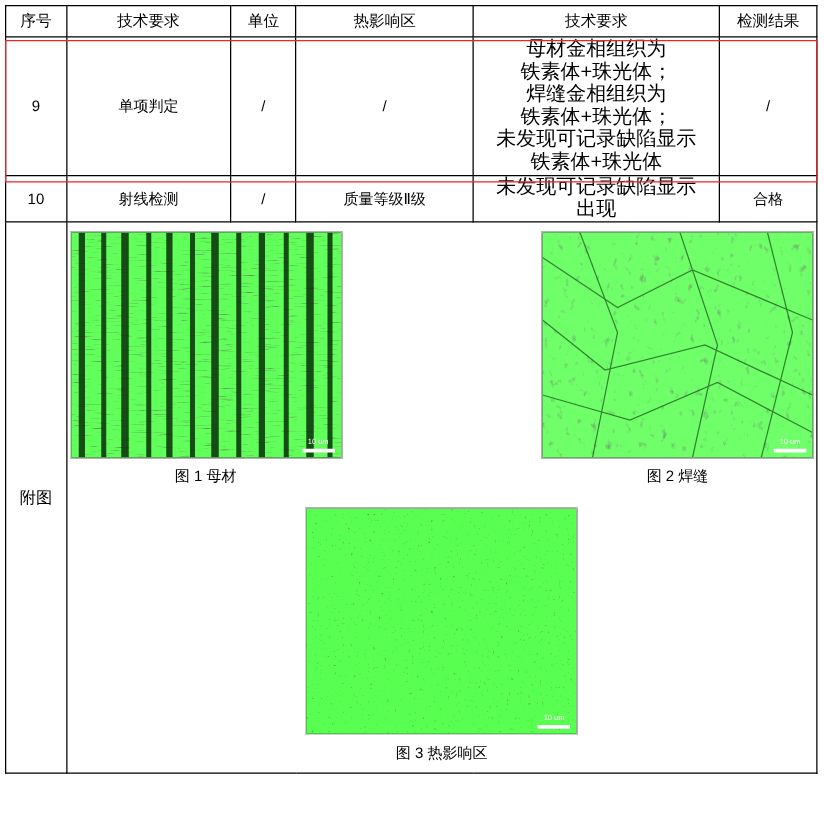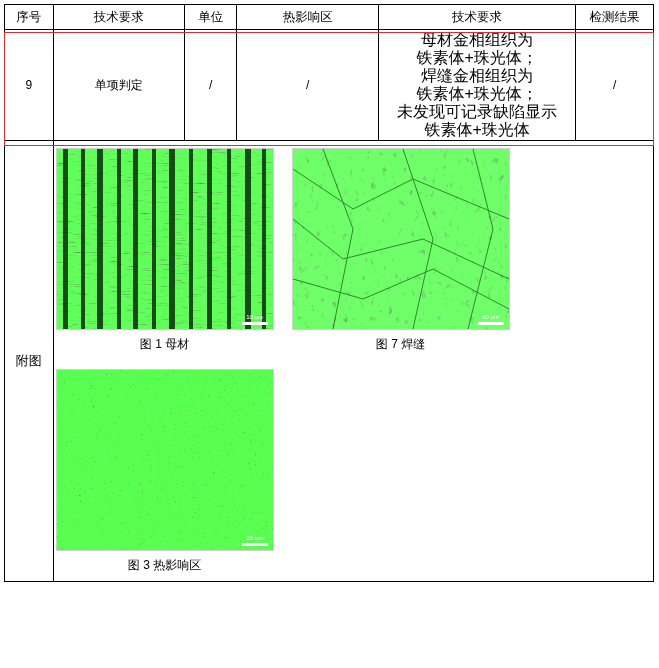--- a/index.html
+++ b/index.html
@@ -73,25 +73,25 @@
     width: 48px;
     font-size: 13px;
   }
   .attach-cell {
     padding: 6px 4px 8px 4px;
     vertical-align: top;
     height: 440px;
   }
   .fig-row {
     display: flex;
-    justify-content: flex-start;
+    justify-content: space-between;
     gap: 18px;
     align-items: flex-start;
   }
-  .fig-row.single { margin-top: 16px; }
+  .fig-row.single { justify-content: center; margin-top: 16px; }
   .fig {
     text-align: center;
   }
   .micro {
     position: relative;
     overflow: hidden;
     border: 1px solid #cfcfcf;
     background: #0d3f0d;
   }
   .micro.m1 { width: 216px; height: 180px; }
@@ -154,20 +154,33 @@
           <div class="result-lines">
             <div>母材金相组织为</div>
             <div>铁素体+珠光体；</div>
             <div>焊缝金相组织为</div>
             <div>铁素体+珠光体；</div>
             <div>未发现可记录缺陷显示</div>
             <div>铁素体+珠光体</div>
           </div>
         </td>
         <td>/</td>
+      </tr>
+      <tr>
+        <td class="cell-row10">10</td>
+        <td>射线检测</td>
+        <td>/</td>
+        <td>质量等级Ⅱ级</td>
+        <td>
+          <div class="result-lines">
+            <div>未发现可记录缺陷显示</div>
+            <div>出现</div>
+          </div>
+        </td>
+        <td>合格</td>
       </tr>
       <tr>
         <td class="attach-label">附图</td>
         <td class="attach-cell" colspan="5">
 
           <div class="fig-row">
             <div class="fig">
               <div class="micro m1">
                 <svg width="216" height="180" viewBox="0 0 216 180" preserveAspectRatio="none">
                   <defs>
@@ -225,21 +238,21 @@
                     <path d="M30,0 L60,80 L40,180"></path>
                     <path d="M110,0 L140,90 L120,180"></path>
                     <path d="M180,0 L200,80 L175,180"></path>
                   </g>
                 </svg>
                 <span class="scalebar">
                   <span>10 um</span>
                   <span class="bar"></span>
                 </span>
               </div>
-              <div class="fig-cap">图 7  焊缝</div>
+              <div class="fig-cap">图 2  焊缝</div>
             </div>
           </div>
 
           <div class="fig-row single">
             <div class="fig">
               <div class="micro m3">
                 <svg width="216" height="180" viewBox="0 0 216 180" preserveAspectRatio="none">
                   <defs>
                     <filter id="gr3" x="0" y="0" width="100%" height="100%">
                       <feTurbulence type="fractalNoise" baseFrequency="0.45" numOctaves="4" seed="3" result="t"></feTurbulence>

